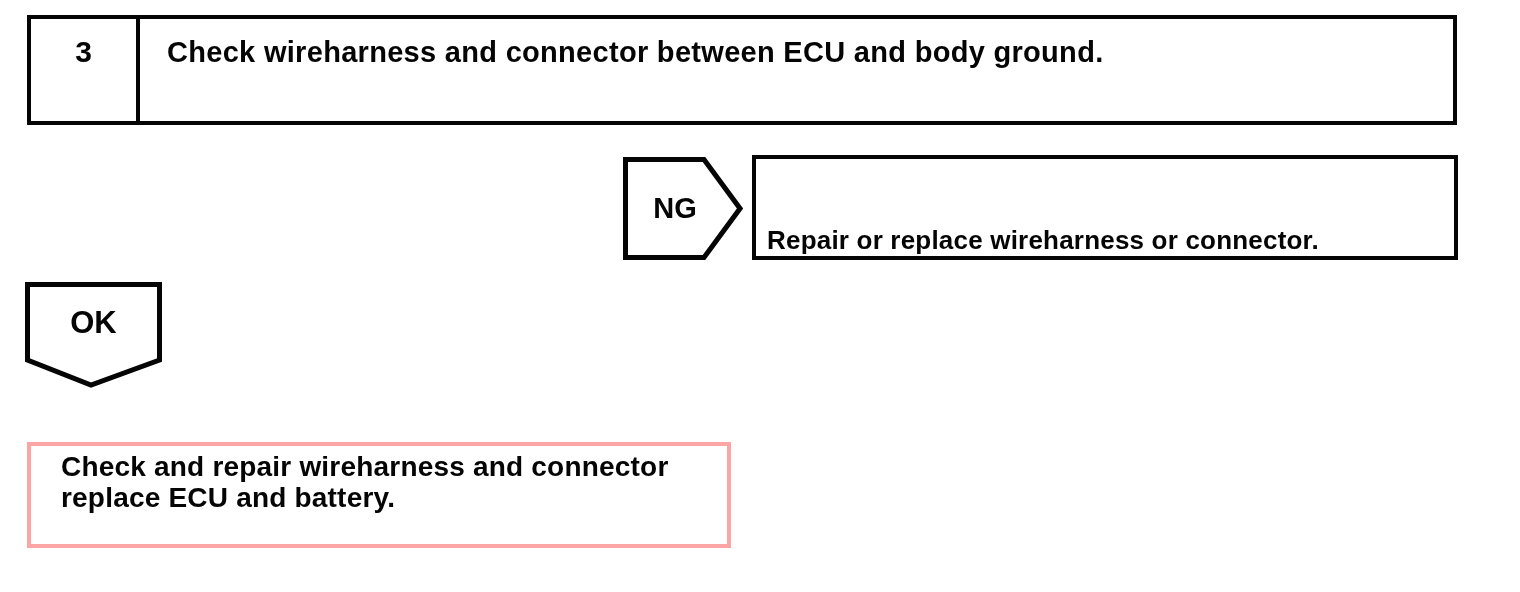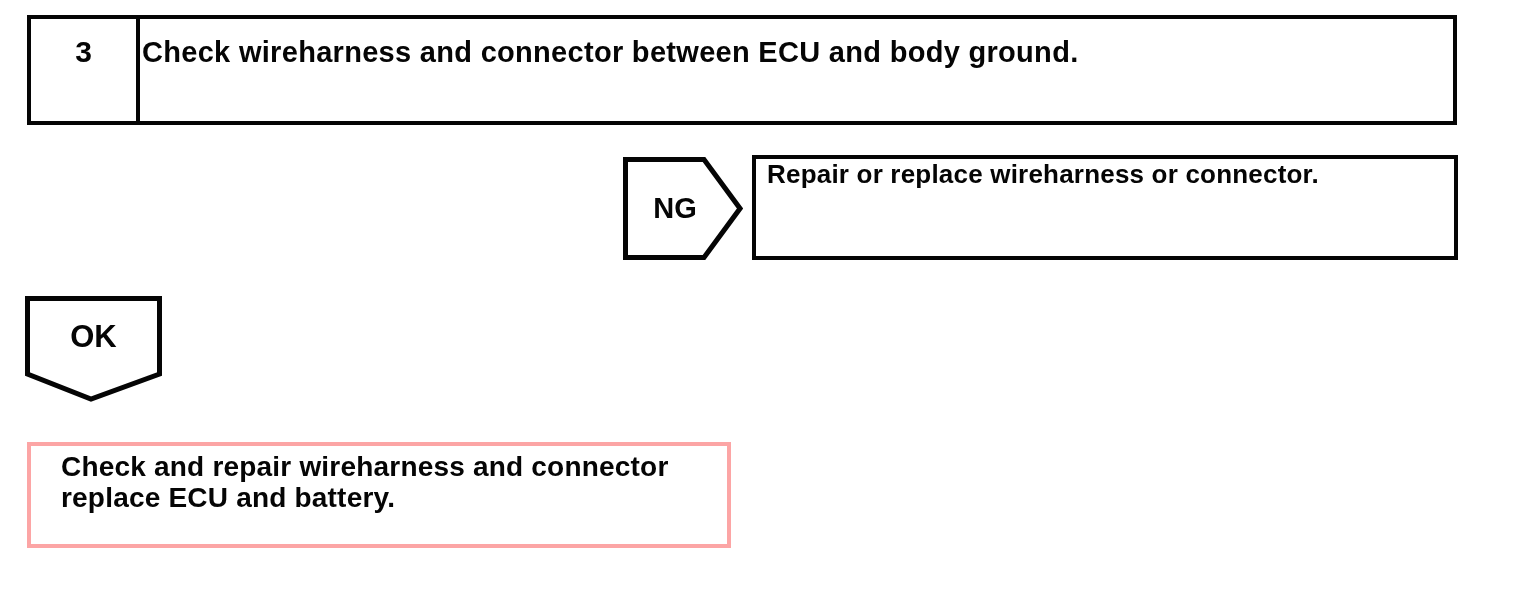--- a/index.html
+++ b/index.html
@@ -35,21 +35,21 @@
     flex: 0 0 109px;
     border-right: 4px solid #050505;
     box-sizing: border-box;
     text-align: center;
     padding-top: 18px;
     font-size: 30px;
     line-height: 1;
   }
   .step-instruction {
     flex: 1;
-    padding: 18px 18px 0 2px;
+    padding: 18px 18px 0 27px;
     font-size: 29px;
     line-height: 1.1;
     letter-spacing: 0.3px;
     white-space: nowrap;
   }
 
   
   .pentagon {
     position: absolute;
     background: transparent;
@@ -75,41 +75,41 @@
     width: 120px;
     height: 130px;
   }
   .ng-pentagon .shape-label {
     width: 104px;
     height: 103px;
     font-size: 29px;
   }
   .ok-pentagon {
     left: 25px;
-    top: 296px;
+    top: 282px;
     width: 165px;
     height: 106px;
   }
   .ok-pentagon .shape-label {
     width: 137px;
     height: 80px;
     font-size: 31px;
   }
 
   
   .ng-action-box {
     position: absolute;
     left: 752px;
     top: 155px;
     width: 706px;
     height: 105px;
     border: 4px solid #050505;
     box-sizing: border-box;
     display: flex;
-    align-items: flex-start;
+    align-items: flex-end;
     padding-left: 11px;
     font-size: 26px;
     letter-spacing: 0.2px;
     white-space: nowrap;
     background: #ffffff;
   }
 
   
   .result-box {
     position: absolute;

